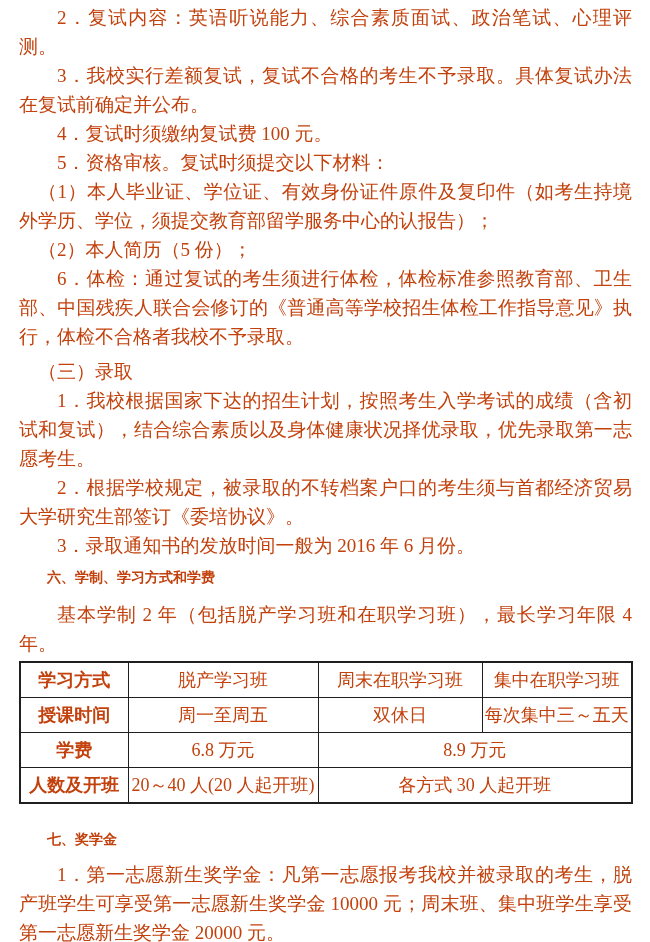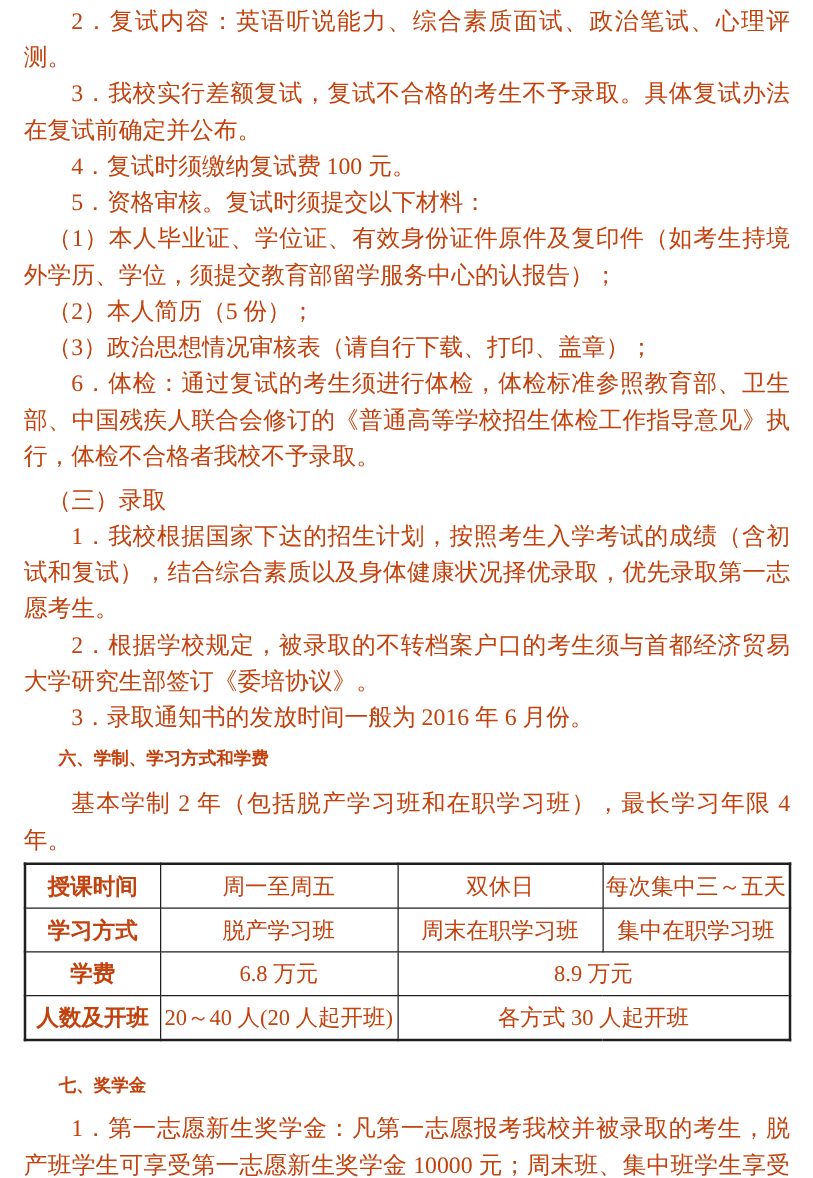--- a/index.html
+++ b/index.html
@@ -68,50 +68,49 @@
 <body>
 
 <div class="page">
 
   <p class="indent2">2．复试内容：英语听说能力、综合素质面试、政治笔试、心理评测。</p>
   <p class="indent2">3．我校实行差额复试，复试不合格的考生不予录取。具体复试办法在复试前确定并公布。</p>
   <p class="indent2">4．复试时须缴纳复试费 100 元。</p>
   <p class="indent2">5．资格审核。复试时须提交以下材料：</p>
   <p class="indent1">（1）本人毕业证、学位证、有效身份证件原件及复印件（如考生持境外学历、学位，须提交教育部留学服务中心的认报告）；</p>
   <p class="indent1">（2）本人简历（5 份）；</p>
-  <p class="indent1">（3）政治思想情况审核表（请自行下载、打印、盖章）；</p>
   <p class="indent2">6．体检：通过复试的考生须进行体检，体检标准参照教育部、卫生部、中国残疾人联合会修订的《普通高等学校招生体检工作指导意见》执行，体检不合格者我校不予录取。</p>
 
   <p class="h-song">（三）录取</p>
   <p class="indent2">1．我校根据国家下达的招生计划，按照考生入学考试的成绩（含初试和复试），结合综合素质以及身体健康状况择优录取，优先录取第一志愿考生。</p>
   <p class="indent2">2．根据学校规定，被录取的不转档案户口的考生须与首都经济贸易大学研究生部签订《委培协议》。</p>
   <p class="indent2">3．录取通知书的发放时间一般为 2016 年 6 月份。</p>
 
   <p class="h-hei">六、学制、学习方式和学费</p>
   <p class="indent2 intro">基本学制 2 年（包括脱产学习班和在职学习班），最长学习年限 4 年。</p>
 
   <table class="fee-table">
     <colgroup>
         <col class="c1">
         <col class="c2">
         <col class="c3">
         <col class="c4">
       </colgroup>
     <tbody>
       <tr>
+        <td class="row-label">学习方式</td>
+        <td>脱产学习班</td>
+        <td>周末在职学习班</td>
+        <td>集中在职学习班</td>
+      </tr>
+      <tr>
         <td class="row-label">授课时间</td>
         <td>周一至周五</td>
         <td>双休日</td>
         <td>每次集中三～五天</td>
-      </tr>
-      <tr>
-        <td class="row-label">学习方式</td>
-        <td>脱产学习班</td>
-        <td>周末在职学习班</td>
-        <td>集中在职学习班</td>
       </tr>
       <tr>
         <td class="row-label">学费</td>
         <td>6.8 万元</td>
         <td colspan="2">8.9 万元</td>
       </tr>
       <tr>
         <td class="row-label">人数及开班</td>
         <td>20～40 人(20 人起开班)</td>
         <td colspan="2">各方式 30 人起开班</td>

